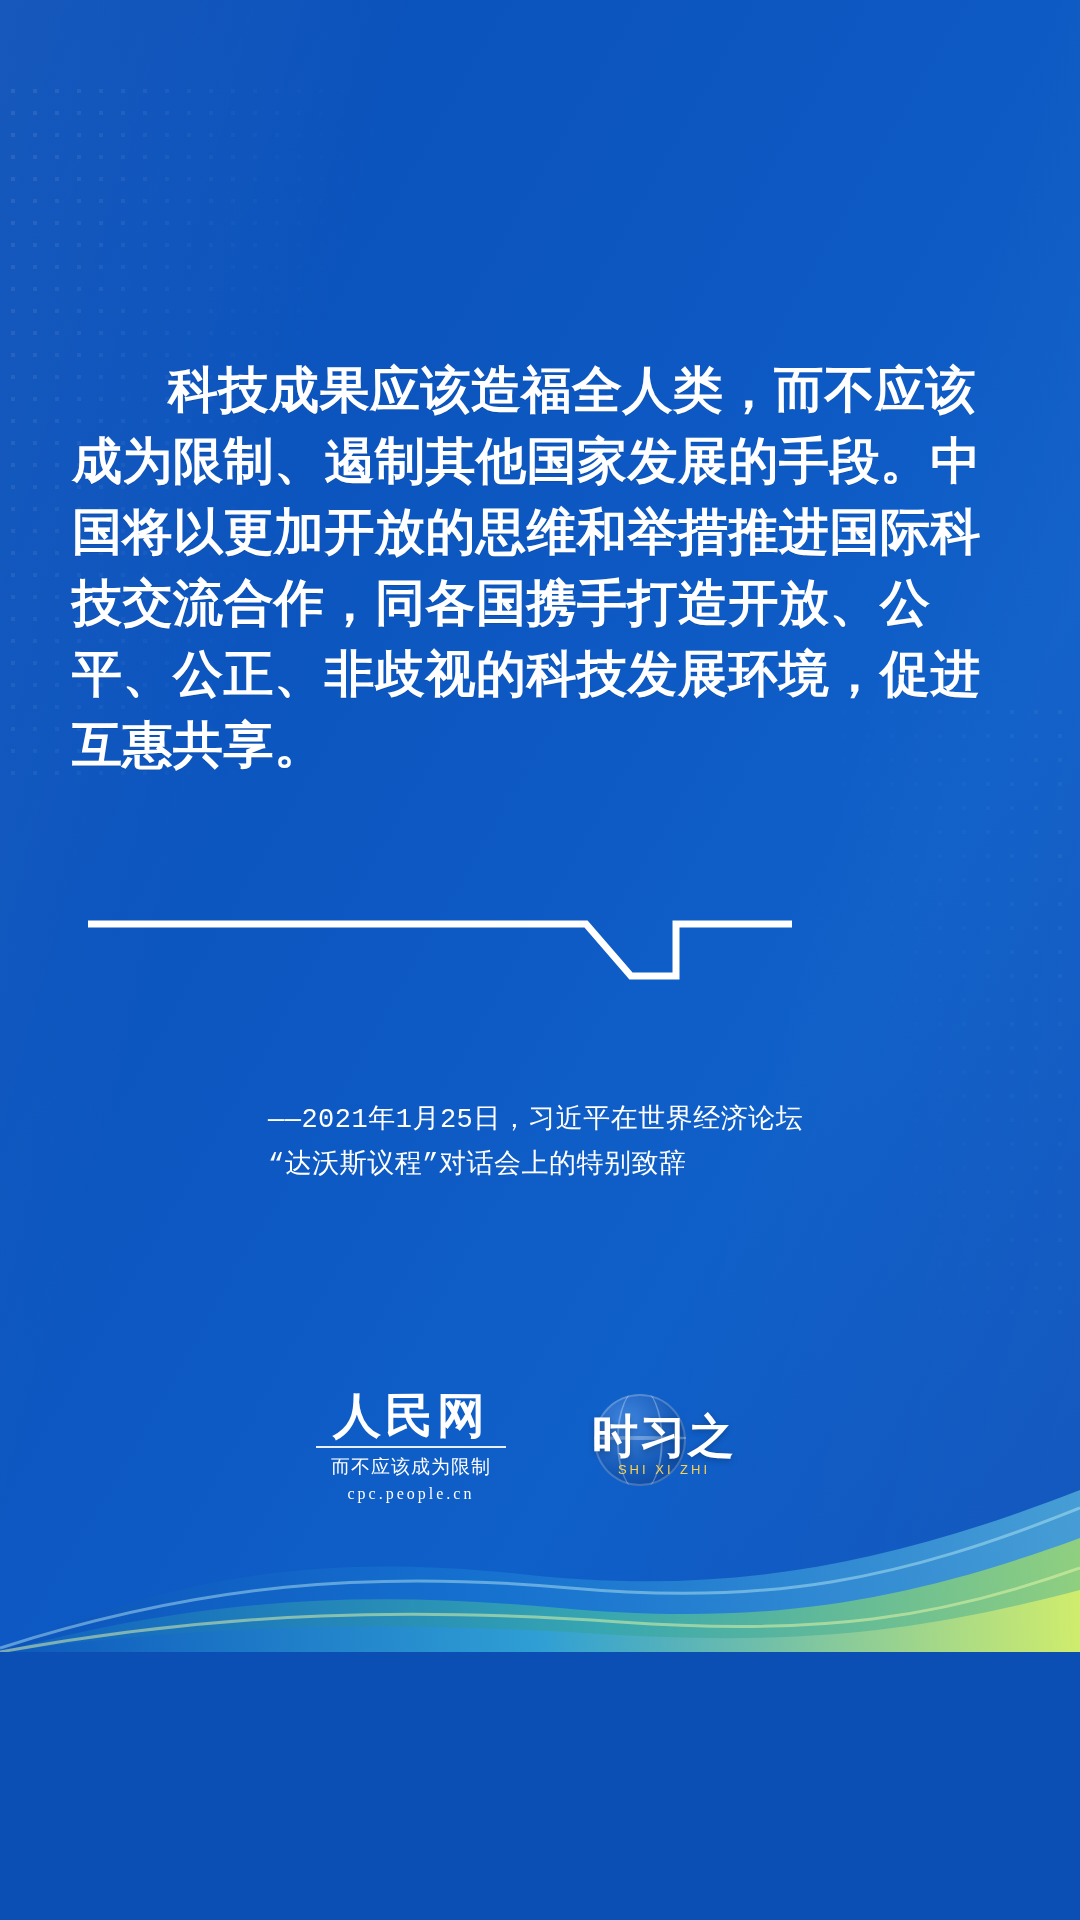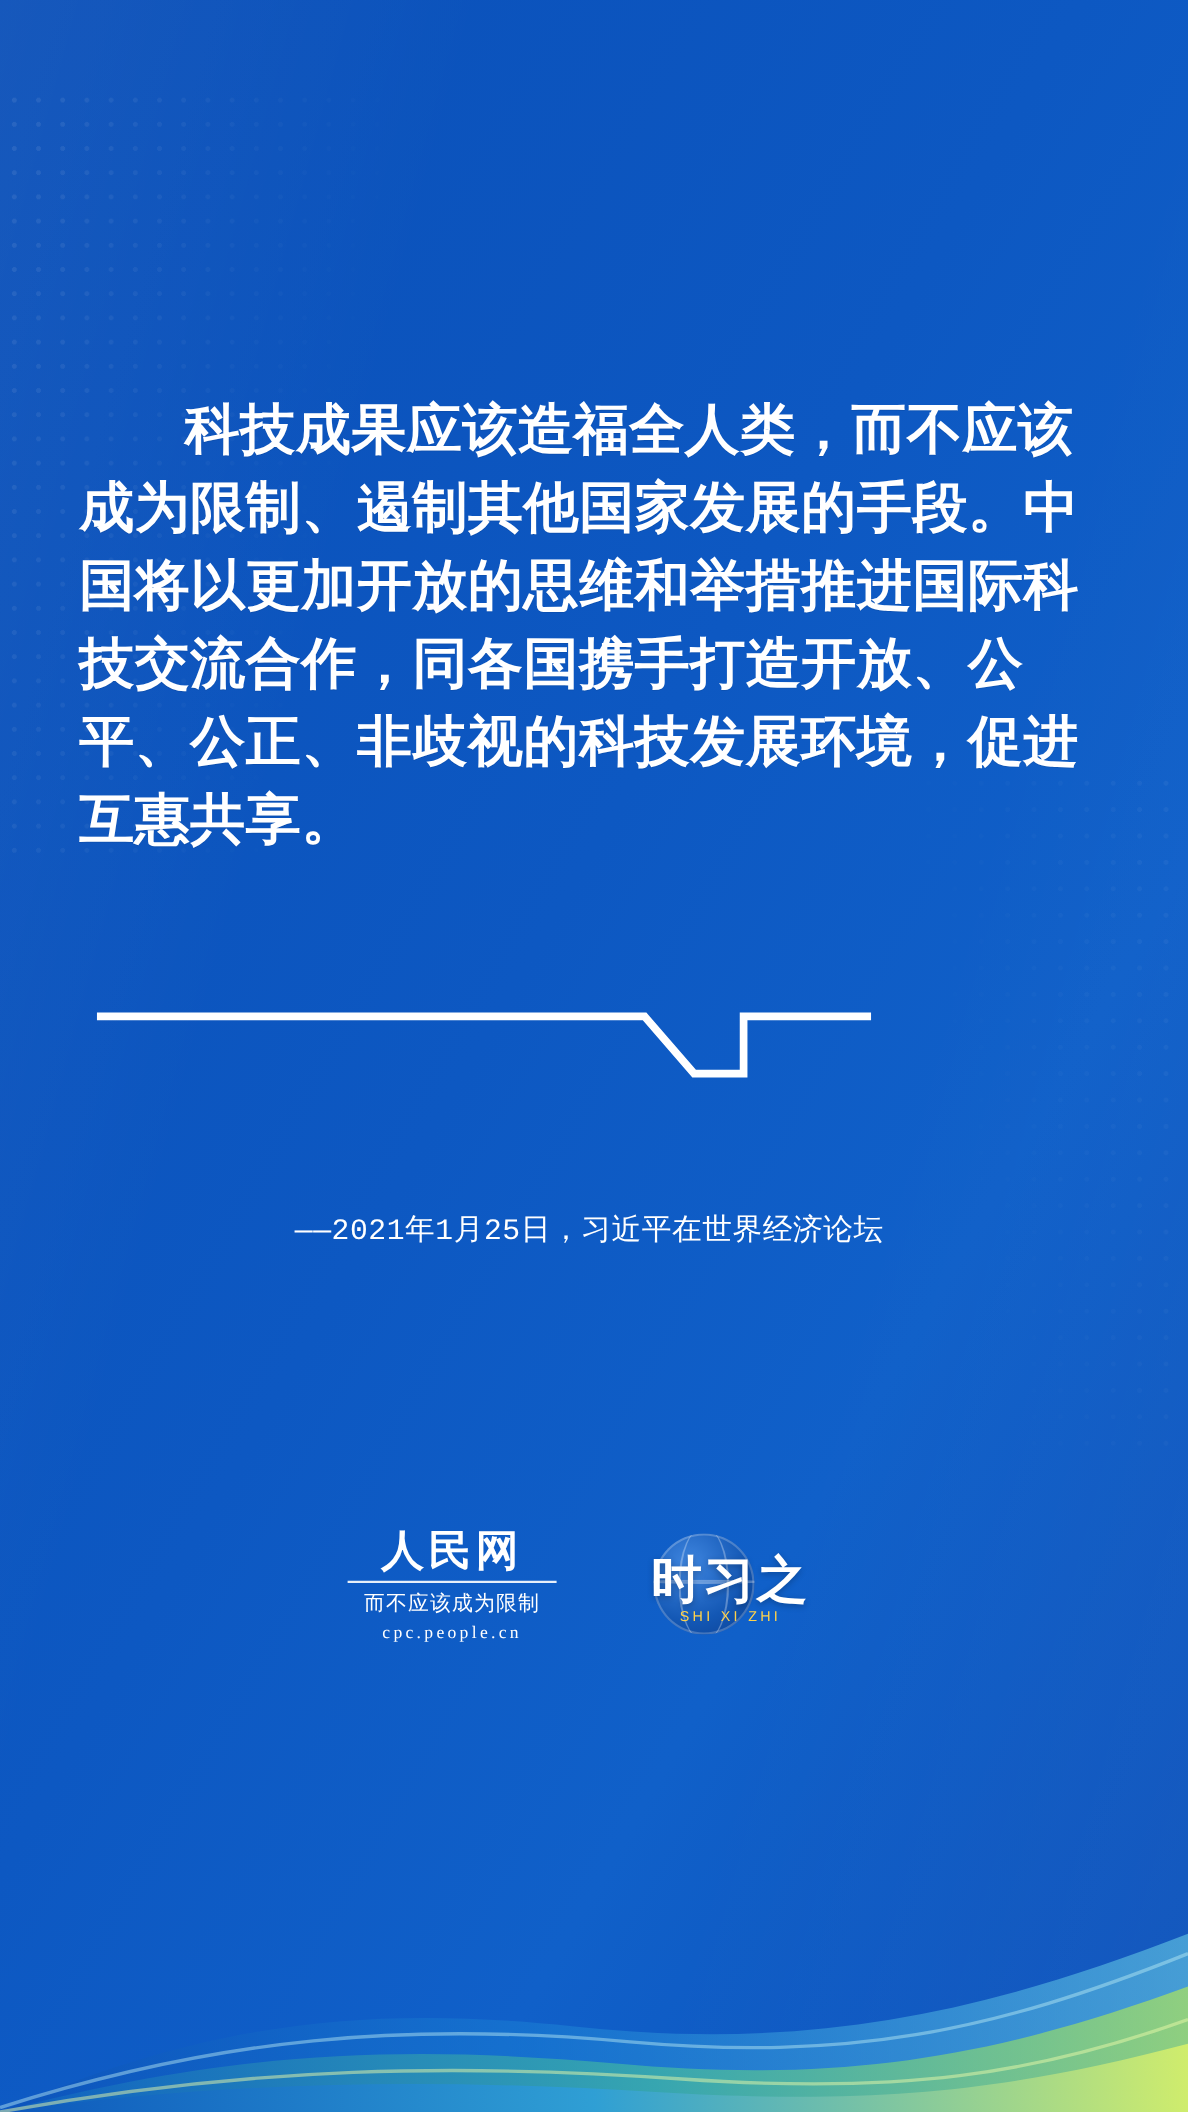--- a/index.html
+++ b/index.html
@@ -10,21 +10,21 @@
   body {
     width: 1080px;
     height: 1920px;
     overflow: hidden;
     font-family: "Liberation Sans", sans-serif;
   }
 
   .poster {
     position: relative;
     width: 1080px;
-    height: 1920px;
+    height: 1652px;
     background: linear-gradient(120deg, #0a4fb8 0%, #0d58c2 45%, #1060c9 70%, #0b50ba 100%);
     overflow: hidden;
   }
 
   
   .dots {
     position: absolute;
     left: -20px;
     top: 80px;
     width: 420px;
@@ -113,21 +113,21 @@
     align-items: flex-start;
     gap: 58px;
   }
   .logo-people {
     width: 190px;
     text-align: center;
     color: #ffffff;
   }
   .logo-people .cn {
     font-family: "DejaVu Serif", "Liberation Serif", serif;
-    font-size: 39px;
+    font-size: 48px;
     font-weight: bold;
     letter-spacing: 4px;
     line-height: 1.05;
     white-space: nowrap;
   }
   .logo-people .sub {
     margin-top: 6px;
     font-family: "DejaVu Sans", "Liberation Sans", sans-serif;
     font-size: 19px;
     letter-spacing: 1px;
@@ -230,20 +230,21 @@
   </div>
 
   <div class="divider">
     <svg width="704" height="70" viewBox="0 0 704 70" fill="none" xmlns="http://www.w3.org/2000/svg">
       <path d="M0 6 H498 L543 58 H588 V6 H704" stroke="#ffffff" stroke-width="7" fill="none" stroke-linejoin="miter"></path>
     </svg>
   </div>
 
   <div class="attrib">
     <span class="line1">——2021年1月25日，习近平在世界经济论坛</span>
+    <span class="line2">“达沃斯议程”对话会上的特别致辞</span>
   </div>
 
   <div class="logos">
 
     <div class="logo-people">
       <div class="cn">人民网</div>
       <div class="sub">而不应该成为限制</div>
       <div class="url">cpc.people.cn</div>
     </div>
 

